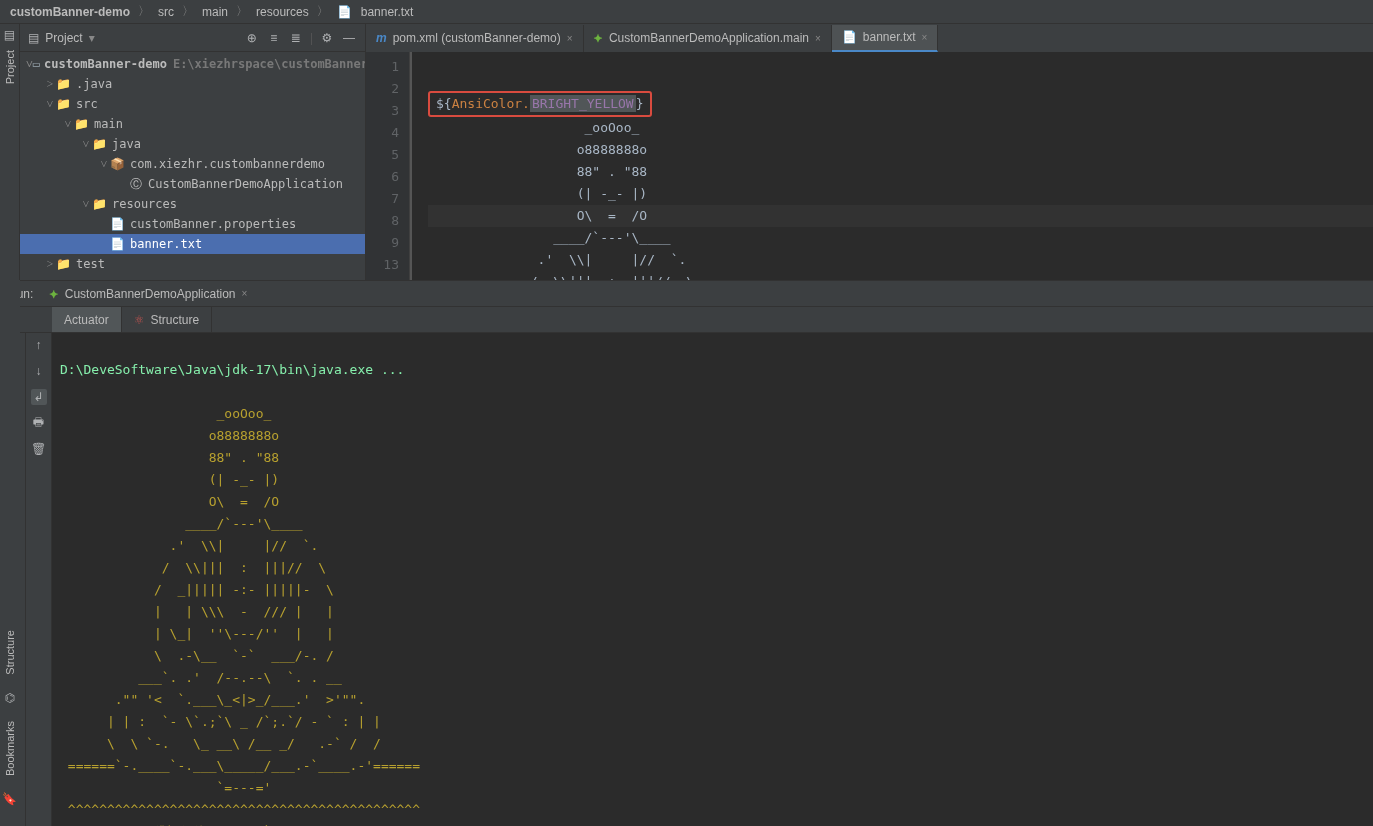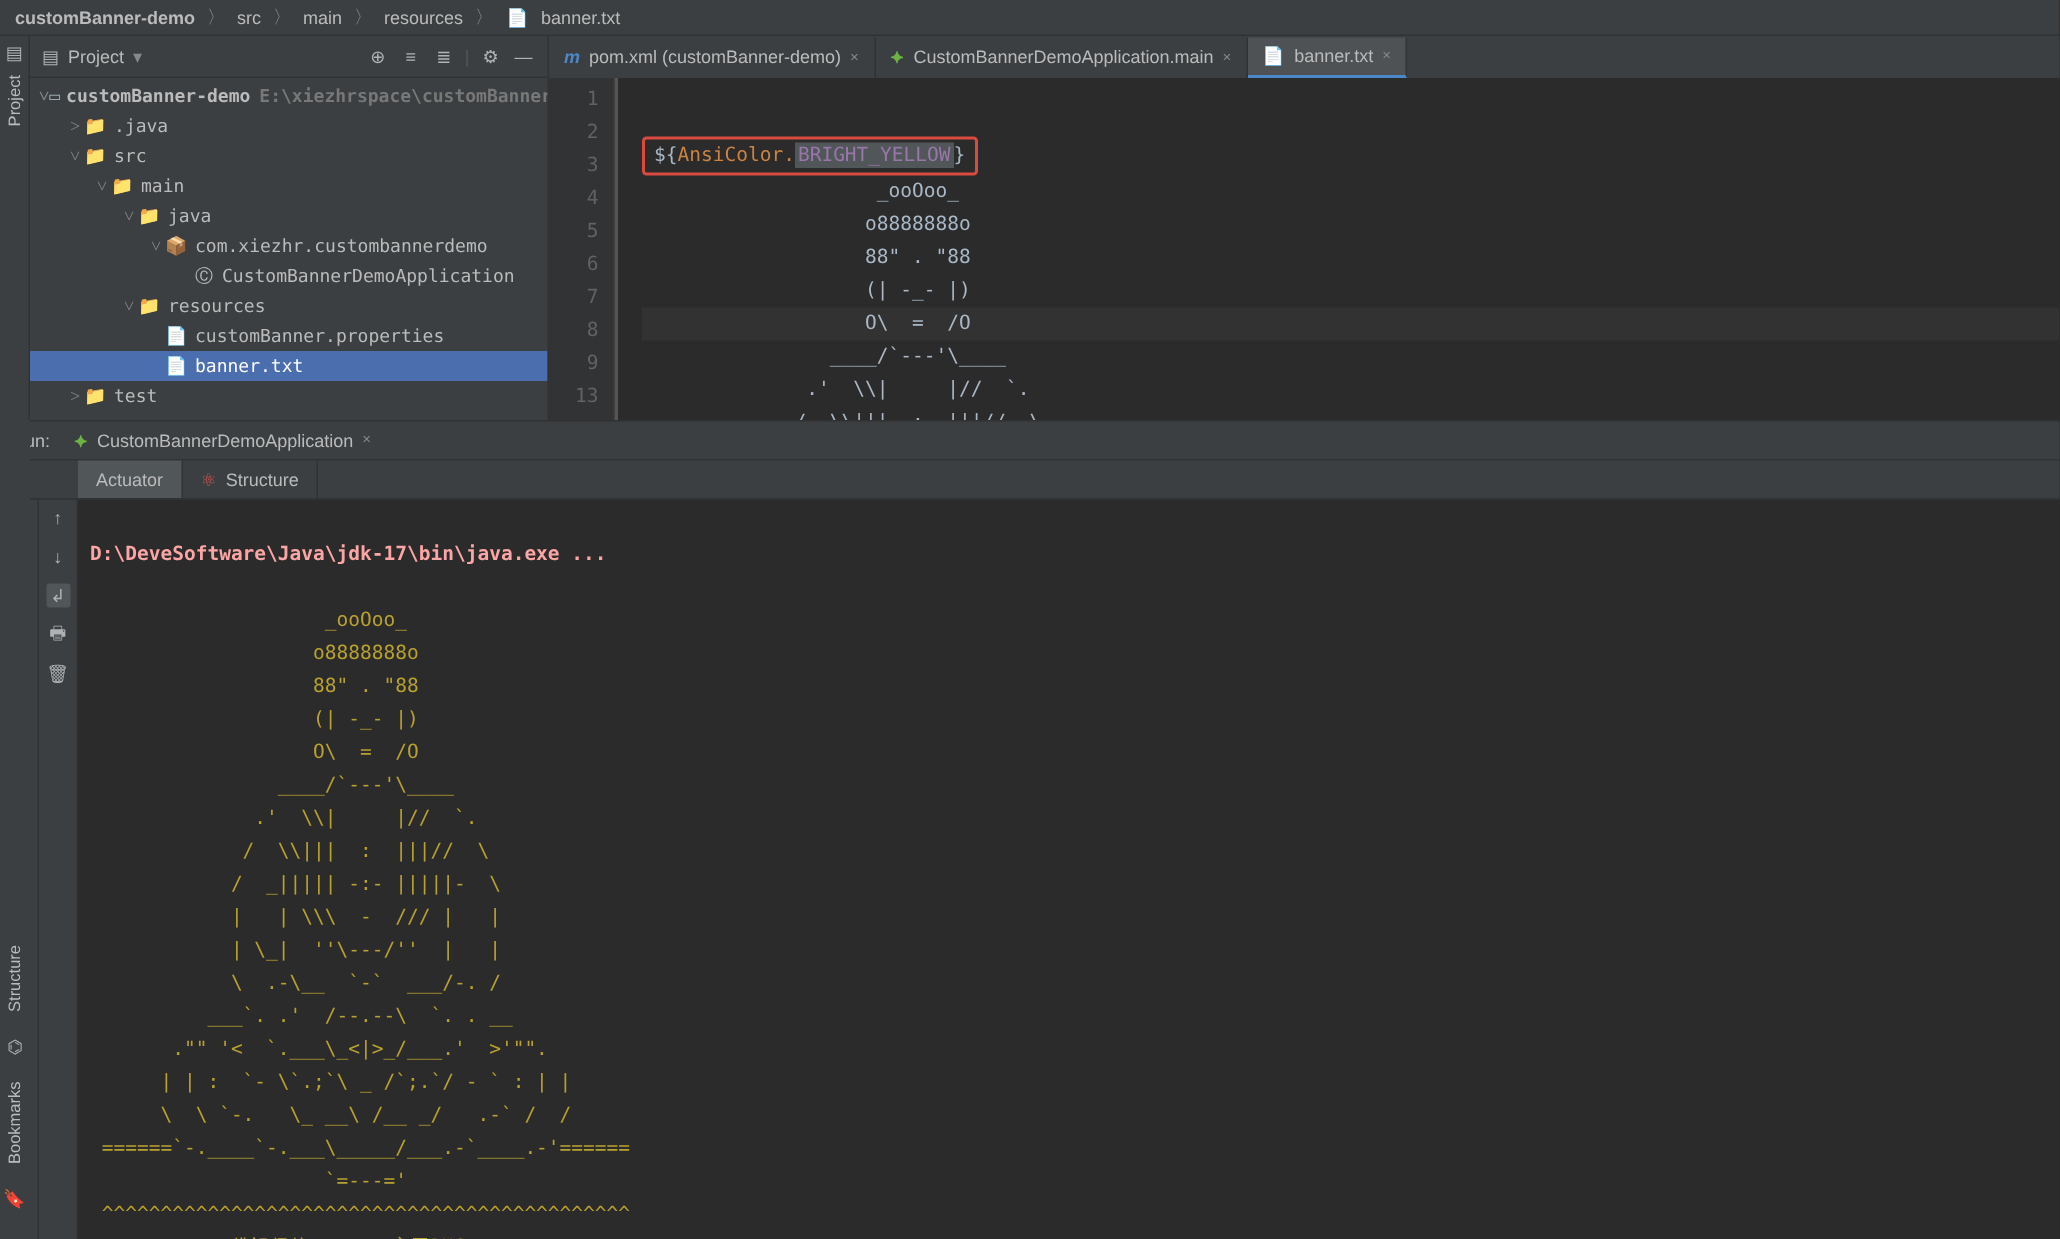--- a/index.html
+++ b/index.html
@@ -50,21 +50,21 @@
 .run-subhdr { height:26px; background:#3c3f41; display:flex; align-items:center; border-bottom:1px solid #323232; }
 .run-subtab { height:25px; padding:0 12px; display:flex; align-items:center; gap:6px; color:#bbb; border-right:1px solid #323232; }
 .run-subtab.active { background:#515658; }
 .run-body { flex:1; display:flex; overflow:hidden; }
 .run-gutter { width:26px; background:#3c3f41; display:flex; flex-direction:column; align-items:center; padding-top:4px; gap:10px; border-right:1px solid #323232;}
 .run-gutter2 { width:26px; background:#3c3f41; display:flex; flex-direction:column; align-items:center; padding-top:4px; gap:10px; border-right:1px solid #323232;}
 .rg-ico { width:16px; height:16px; color:#afb1b3; cursor:pointer; display:flex; align-items:center; justify-content:center;}
 .rg-ico.green { color:#499c54; }
 .rg-ico.selbg { background:#515658; border-radius:2px;}
 .console { flex:1; padding:4px 8px; line-height:22px; font-size:13px; color:#bbb; white-space:pre; overflow:hidden; }
-.console .cmd { color:#fca5a5;font-weight:bold; }
+.console .cmd { color:#86efac; }
 .console .buddha { color:#b8a12f; }
 
 .left-bottom-rail { position:absolute; left:0; top:280px; width:20px; bottom:0; background:#3c3f41; display:flex; flex-direction:column; justify-content:flex-end; align-items:center; padding-bottom:20px; gap:16px; }
 .left-bottom-rail .vlabel { margin:0; }
 </style>
 </head>
 <body>
 
 <div class="topbar">
   <div class="crumb">

